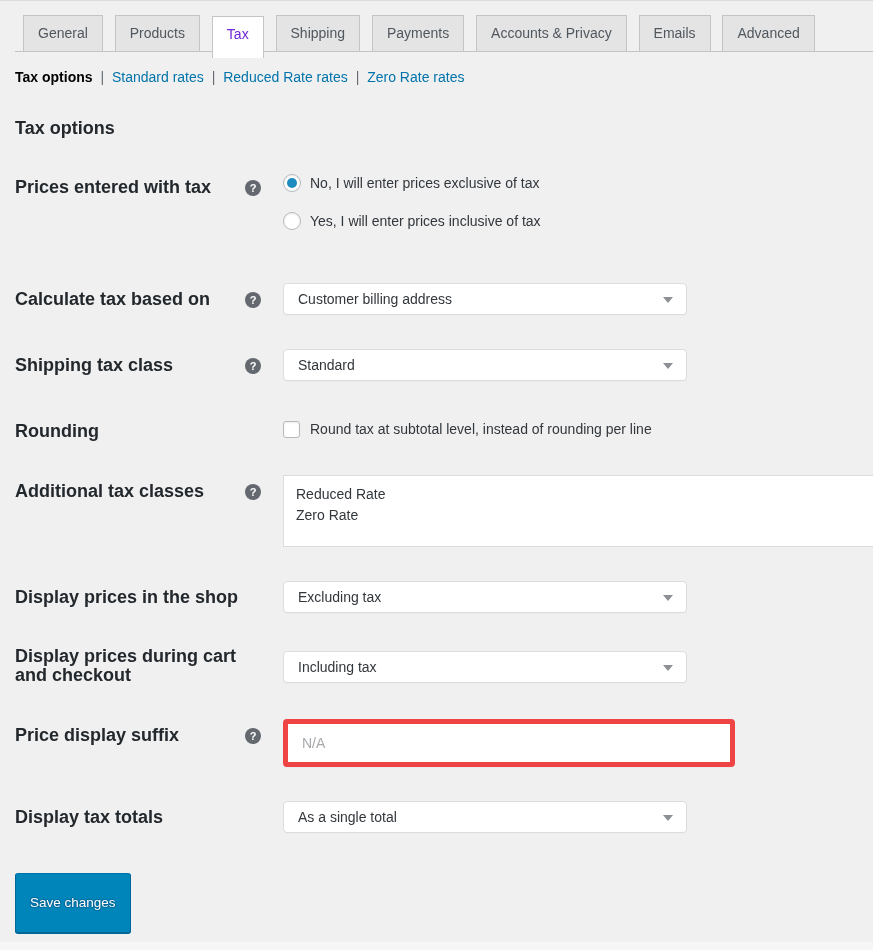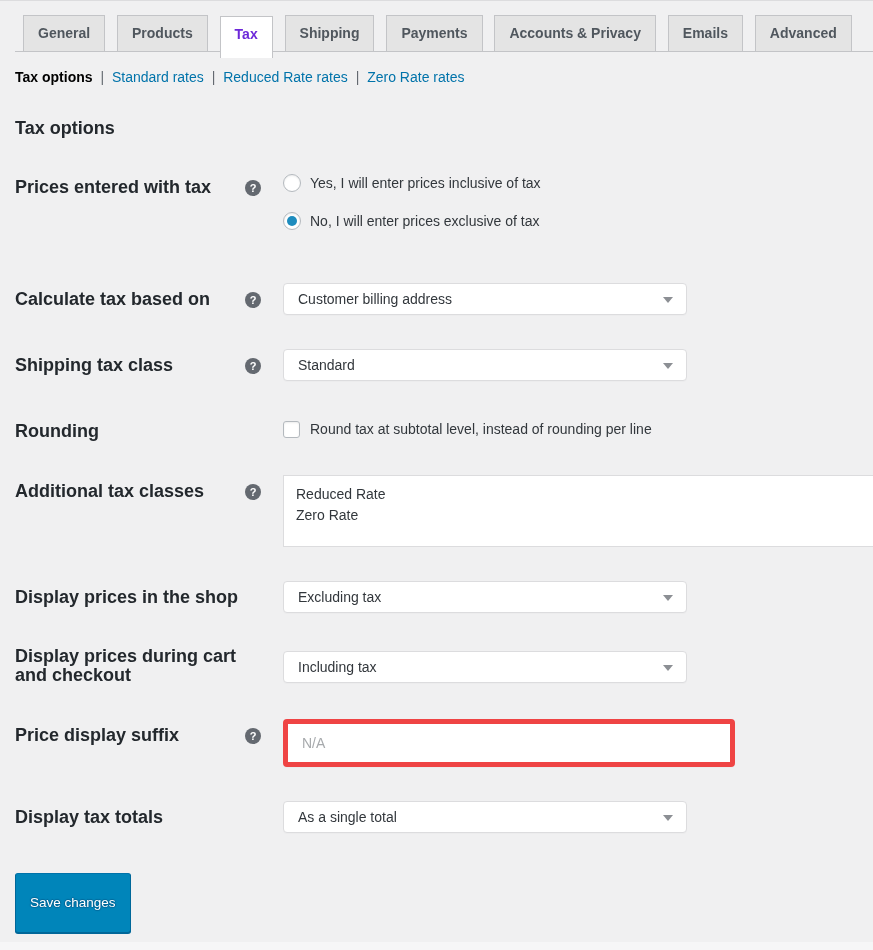--- a/index.html
+++ b/index.html
@@ -21,21 +21,21 @@
     position: relative;
   }
   .nav-tab {
     display: inline-block;
     margin-left: 8px;
     padding: 7px 14px;
     background: #e4e4e4;
     border: 1px solid #c3c4c7;
     border-bottom: none;
     font-size: 14px;
-    font-weight: bold;
+    font-weight: normal;
     color: #50575e;
     cursor: pointer;
     line-height: 21px;
     white-space: nowrap;
     vertical-align: bottom;
   }
   .nav-tab.active {
     background: #ffffff;
     color: #6d28d9;
     padding-bottom: 13px;
@@ -267,27 +267,27 @@
   <div class="form-table">
 
     <div class="form-row">
       <div class="row-label">Prices entered with tax</div>
       <div class="help-col">
         <span class="help-tip">?</span>
       </div>
       <div class="control-col">
         <div class="radio-group">
           <div class="radio-option">
+            <span class="radio-circle checked"></span>
+            <span class="radio-text">No, I will enter prices exclusive of tax</span>
+          </div>
+          <div class="radio-option">
             <span class="radio-circle"></span>
             <span class="radio-text">Yes, I will enter prices inclusive of tax</span>
           </div>
-          <div class="radio-option">
-            <span class="radio-circle checked"></span>
-            <span class="radio-text">No, I will enter prices exclusive of tax</span>
-          </div>
         </div>
       </div>
     </div>
 
     <div class="form-row">
       <div class="row-label">Calculate tax based on</div>
       <div class="help-col">
         <span class="help-tip">?</span>
       </div>
       <div class="control-col">

